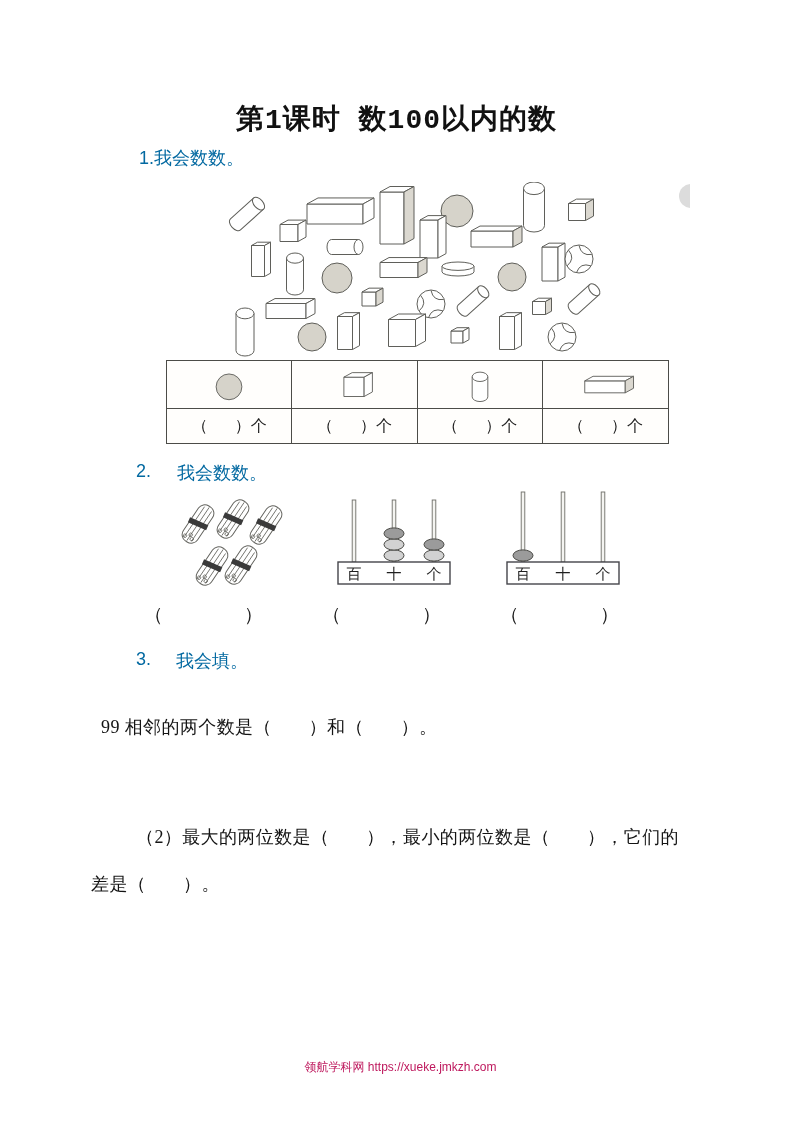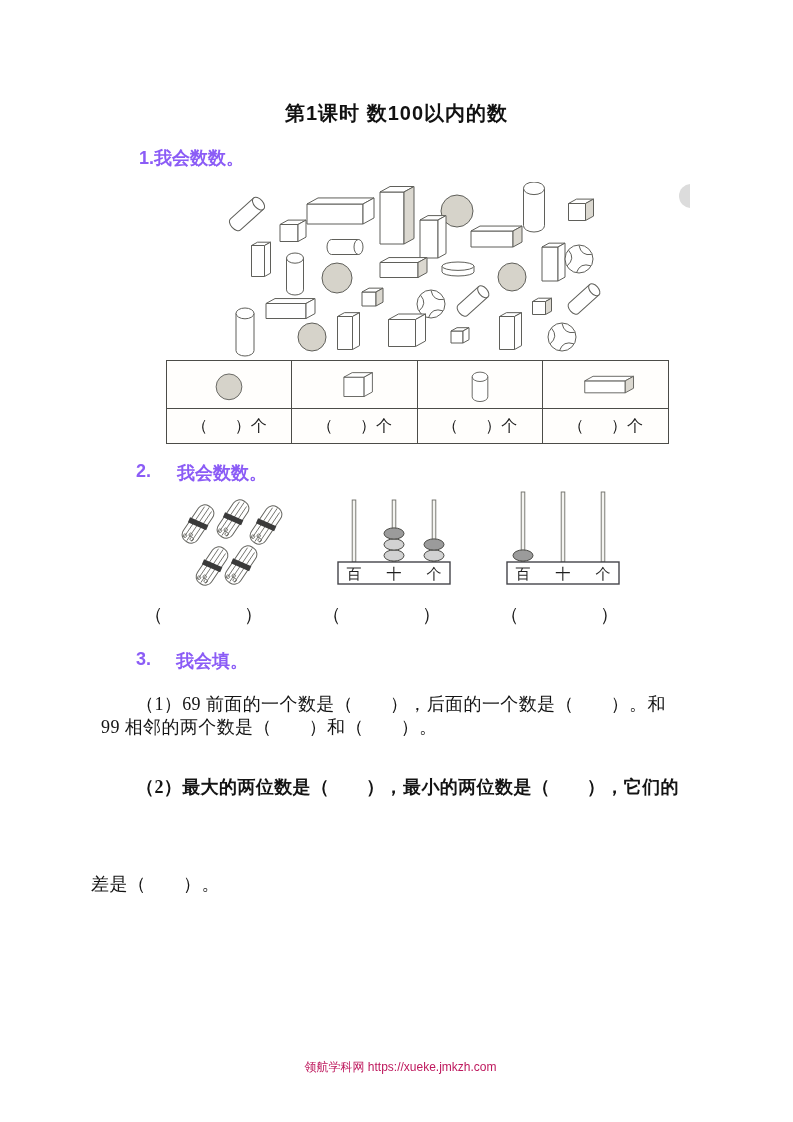--- a/index.html
+++ b/index.html
@@ -3,26 +3,26 @@
 <meta charset="utf-8">
 <style>
   * { box-sizing: border-box; }
   html,body { margin:0; padding:0; background:#ffffff; }
   .page {
     position:relative; width:793px; height:1122px; background:#ffffff;
     font-family:"Liberation Serif","DejaVu Serif",serif; color:#151515; overflow:hidden;
   }
   .title {
     position:absolute; top:100px; left:0; width:100%; text-align:center; margin:0;
-    font-family:Liberation Sans, sans-serif; font-weight:bold; font-size:20px;
+    font-family:Liberation Mono, monospace; font-weight:bold; font-size:28px;
     letter-spacing:1px; color:#111;
   }
   .sech {
     position:absolute; font-family:"Liberation Sans","DejaVu Sans",sans-serif;
-    font-weight:bold; font-size:18px; color:#8b5cf6; display:flex;
+    font-weight:normal; font-size:18px; color:#0369a1; display:flex;
   }
   #h1 { left:139px; top:146px; }
   #h2 { left:136px; top:461px; gap:26px; }
   #h3 { left:136px; top:649px; gap:25px; }
   #shapes-svg { position:absolute; left:170px; top:182px; }
   #fig2-svg   { position:absolute; left:168px; top:486px; }
   #shapes-svg path, #shapes-svg rect, #shapes-svg circle, #shapes-svg ellipse,
   .ticon path, .ticon rect, .ticon circle, .ticon ellipse {
     stroke:#5f5f5a; stroke-width:1; stroke-linejoin:round;
   }
@@ -36,21 +36,21 @@
   .trow { border-bottom:1px solid #4c4c48; }
   .bcell { font-size:16px; gap:27px; color:#222; }
   .ans {
     position:absolute; top:602px; width:119px; display:flex; justify-content:space-between;
     font-size:19px; color:#222;
   }
   #ans1 { left:144px; } #ans2 { left:322px; } #ans3 { left:500px; }
   .qline { position:absolute; font-size:18px; letter-spacing:0.4px; white-space:pre; color:#141414; }
   #q1l1 { left:136px; top:692px; }
   #q1l2 { left:101px; top:715px; }
-  #q2l1 { left:136px; top:775px;font-weight:bold; }
+  #q2l1 { left:136px; top:825px; }
   #q2l2 { left:91px;  top:872px; }
   .footer {
     position:absolute; top:1059px; left:4px; width:100%; text-align:center;
     font-family:"Liberation Sans","DejaVu Sans",sans-serif; font-size:12px; color:#be185d;
   }
 </style>
 </head>
 <body>
 
 <div class="page">
@@ -350,20 +350,19 @@
   <span class="ans" id="ans3">
     <span>（</span>
     <span>）</span>
   </span>
 
   <div class="sech" id="h3">
     <span>3.</span>
     <span>我会填。</span>
   </div>
 
-  <div class="qline" id="q1l1">（1）69 前面的一个数是（　　），后面的一个数是（　　）。和</div>
   <div class="qline" id="q1l2">99 相邻的两个数是（　　）和（　　）。</div>
   <div class="qline" id="q2l1">（2）最大的两位数是（　　），最小的两位数是（　　），它们的</div>
   <div class="qline" id="q2l2">差是（　　）。</div>
 
   <div class="footer">领航学科网 https://xueke.jmkzh.com</div>
 
 </div>
 
 </body></html>

